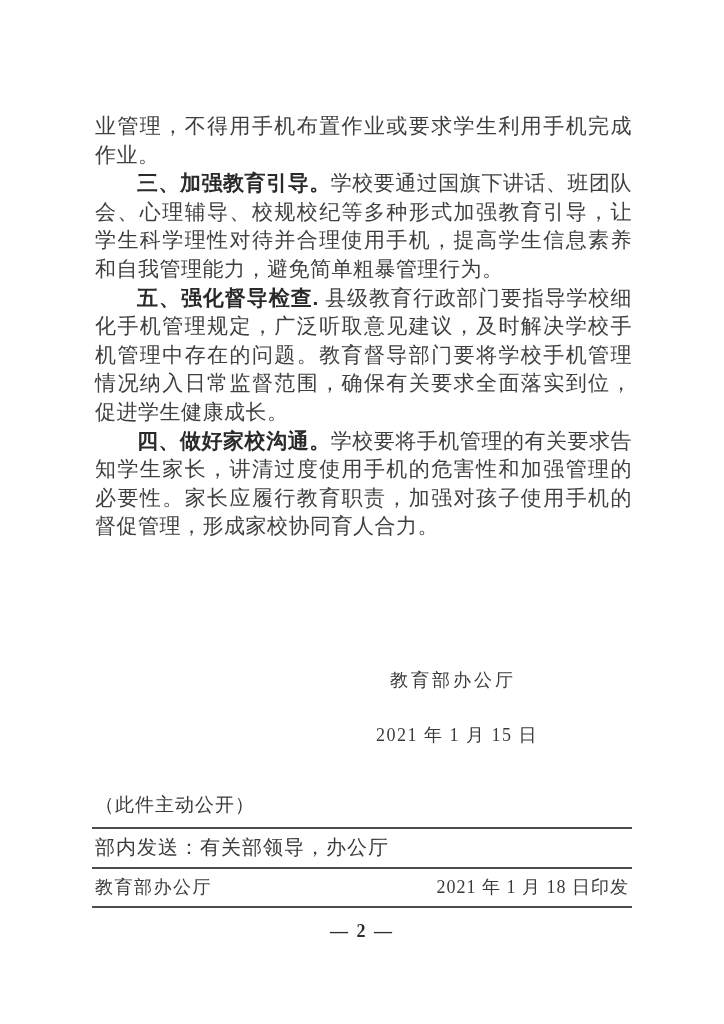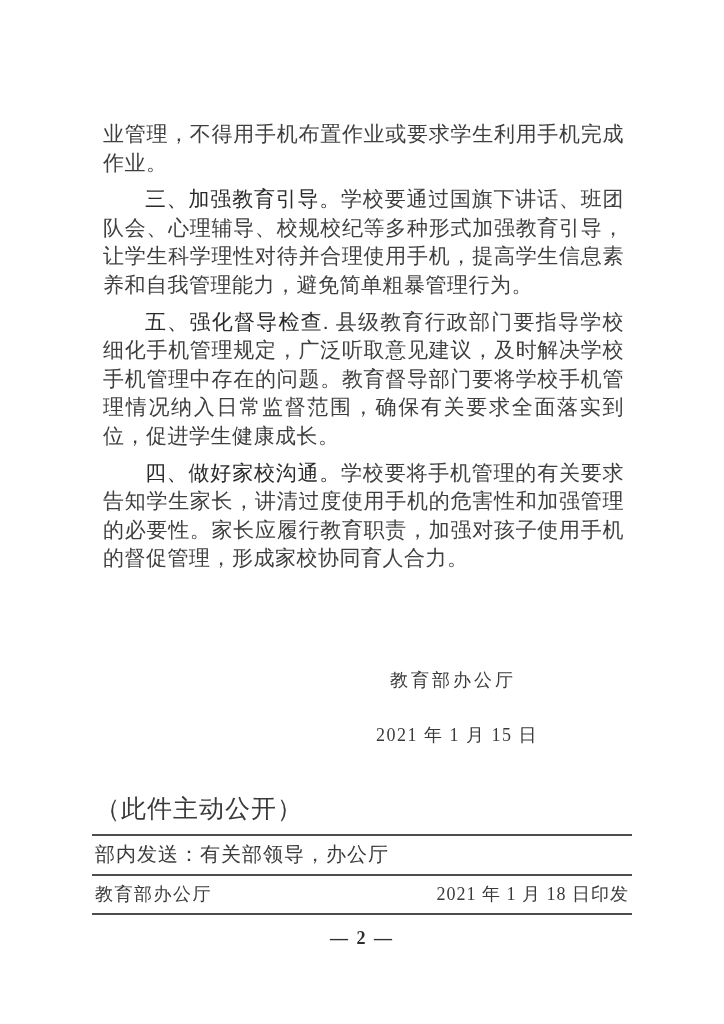--- a/index.html
+++ b/index.html
@@ -17,25 +17,25 @@
   .doc-body {
     position: absolute;
     left: 95px;
     top: 112px;
     width: 537px;
     font-size: 21px;
     line-height: 28.6px;
     text-align: justify;
     letter-spacing: 0.5px;
   }
-  .para { margin: 8px; text-indent: 2em; }
+  .para { margin: 0; text-indent: 2em; }
   .para.no-indent { text-indent: 0; }
   .para-heading {
     font-family: "Liberation Sans", sans-serif;
-    font-weight: 400;
+    font-weight: 700;
     color: #2a2a2a;
   }
   .para-text { color: #3f3f3f; }
   
   .signature {
     position: absolute;
     left: 95px;
     top: 668px;
     width: 537px;
     text-align: right;
@@ -46,21 +46,21 @@
   .sig-date { padding-right: 94px; margin-top: 31px; letter-spacing: 1.5px; }
   
   .footer {
     position: absolute;
     left: 92px;
     top: 792px;
     width: 540px;
     font-size: 20px;
     color: #3a3a3a;
   }
-  .disclosure { padding-left: 3px; letter-spacing: 1px; font-size: 25px; }
+  .disclosure { padding-left: 3px; letter-spacing: 1px; font-size: 19px; }
   .rule { border: none; border-top: 2px solid #4d4d4d; margin: 0; height: 0; }
   .rule.r1 { margin-top: 9px; }
   .distribution { padding: 5px 0 6px 3px; letter-spacing: 1px; }
   .issuer-row {
     display: flex;
     justify-content: space-between;
     align-items: center;
     padding: 6px 3px 7px 3px;
     font-size: 18px;
   }

